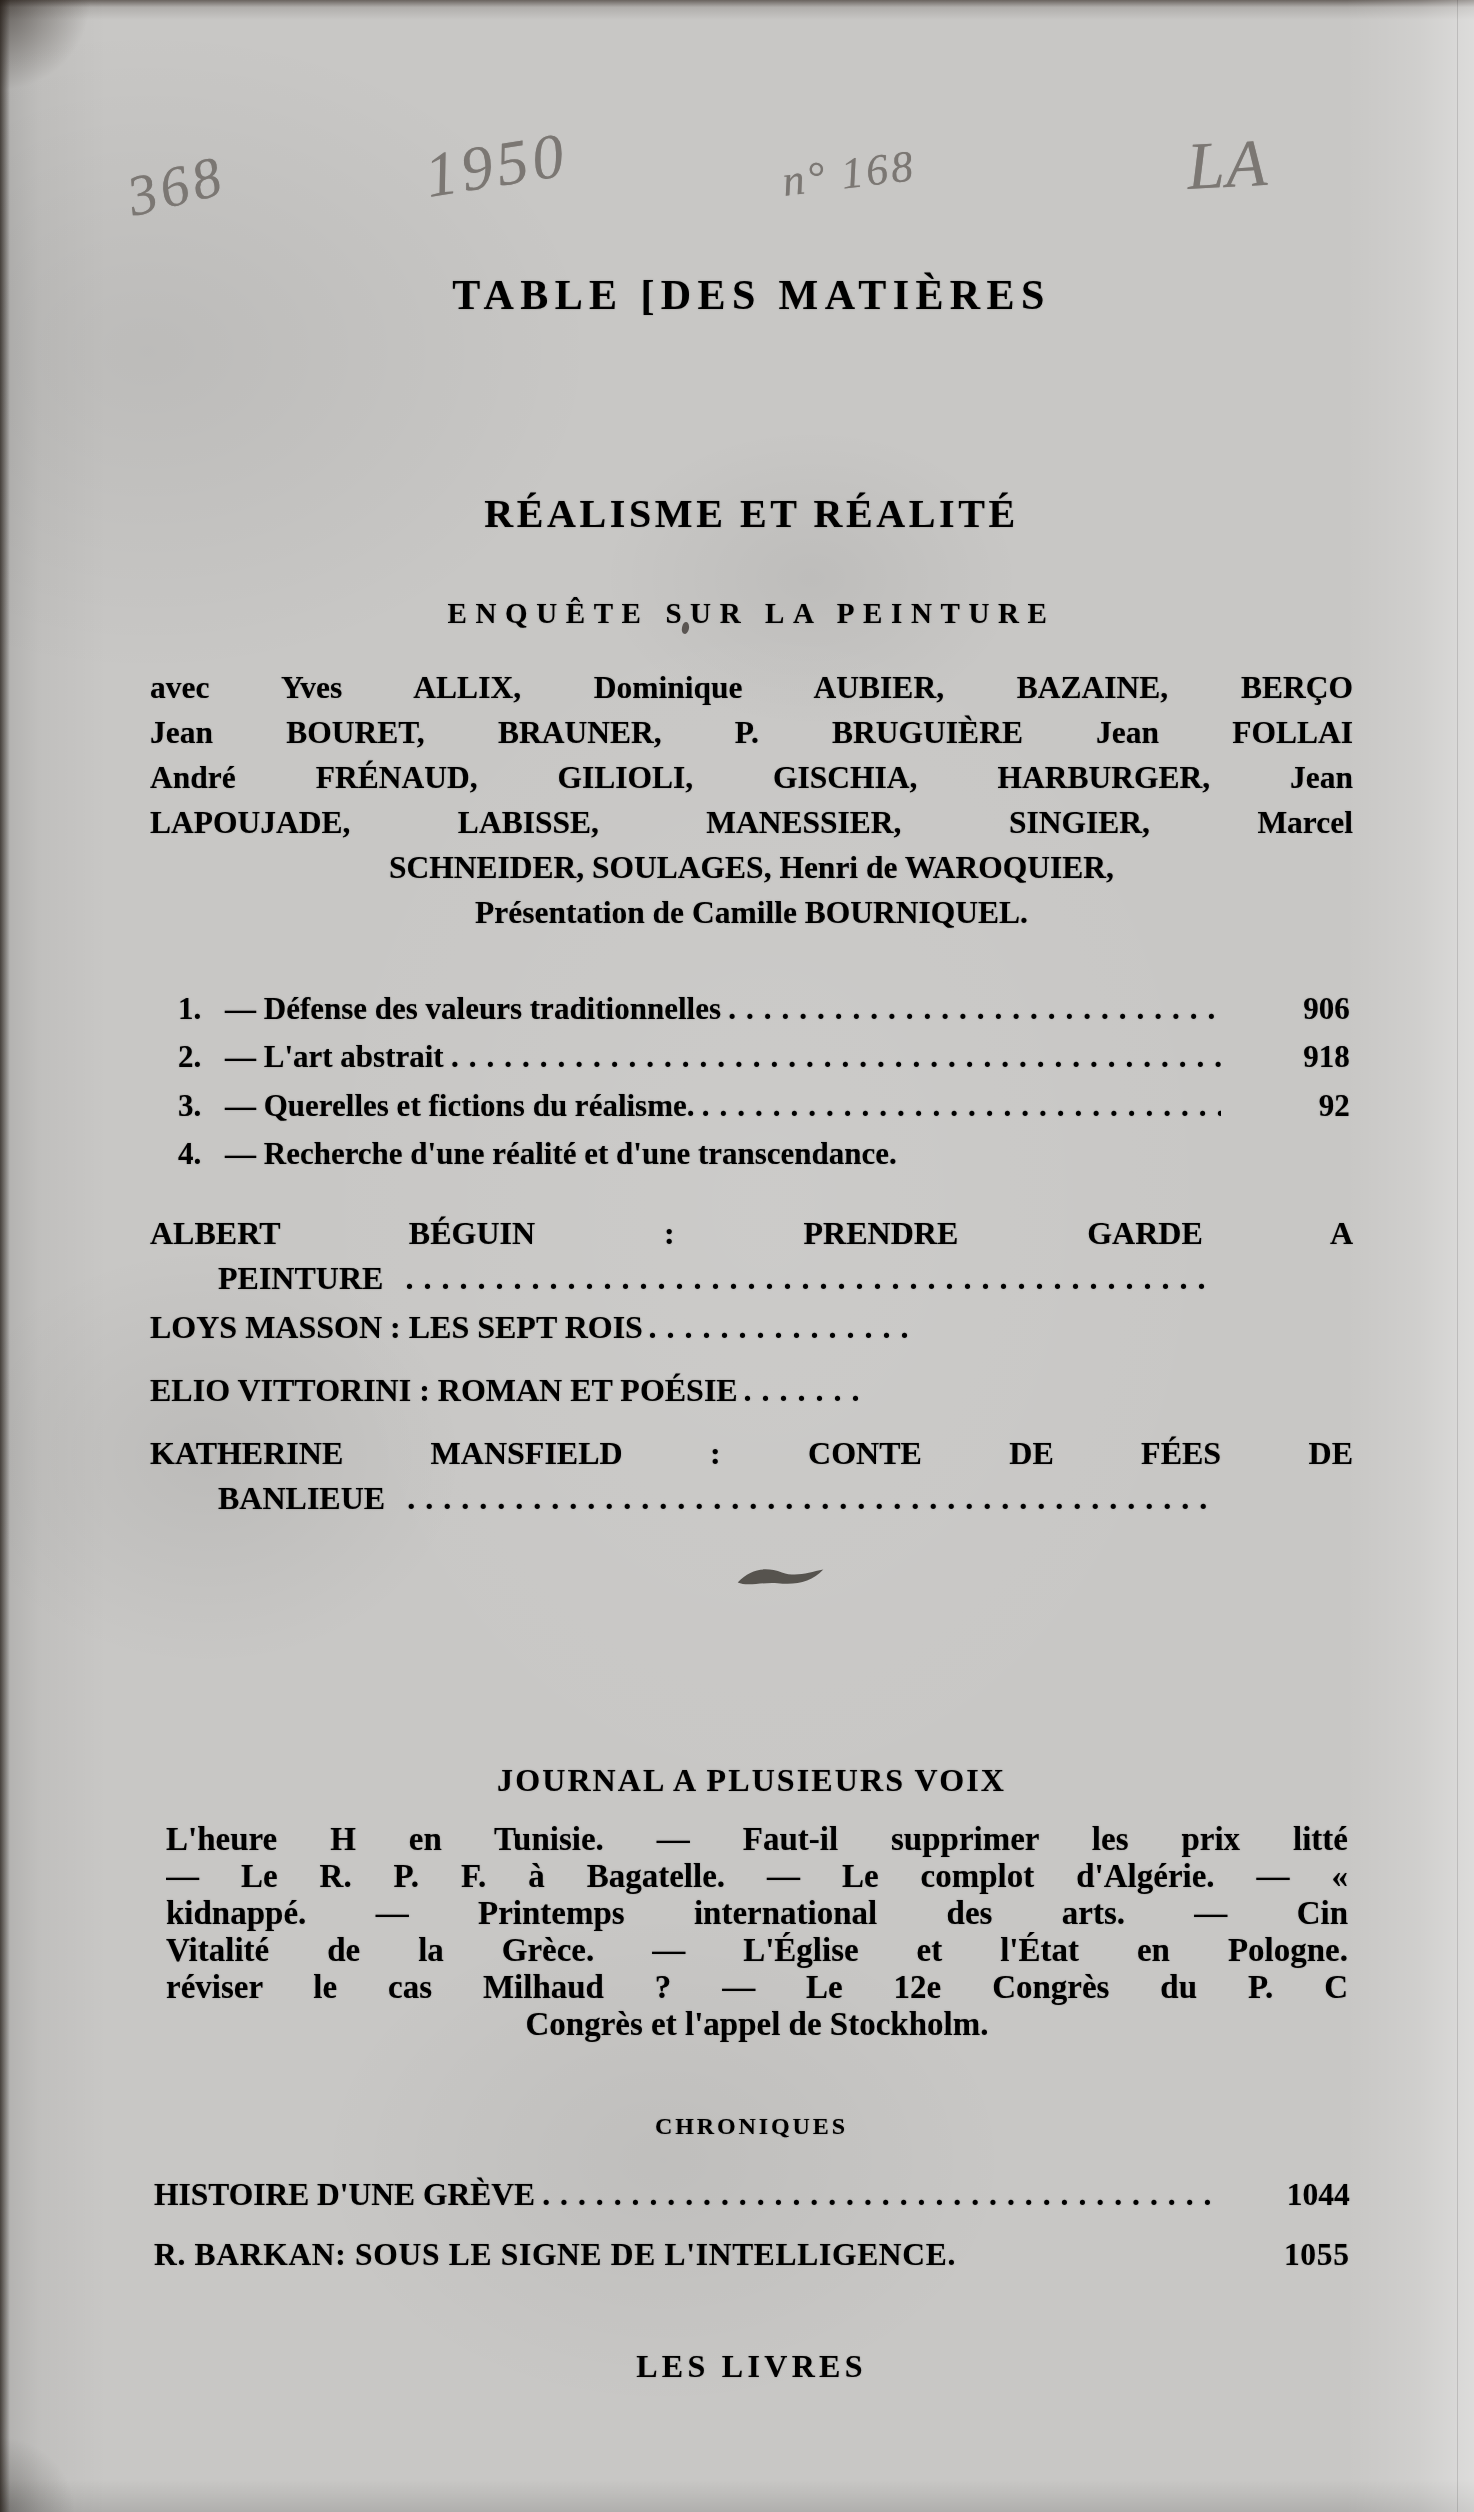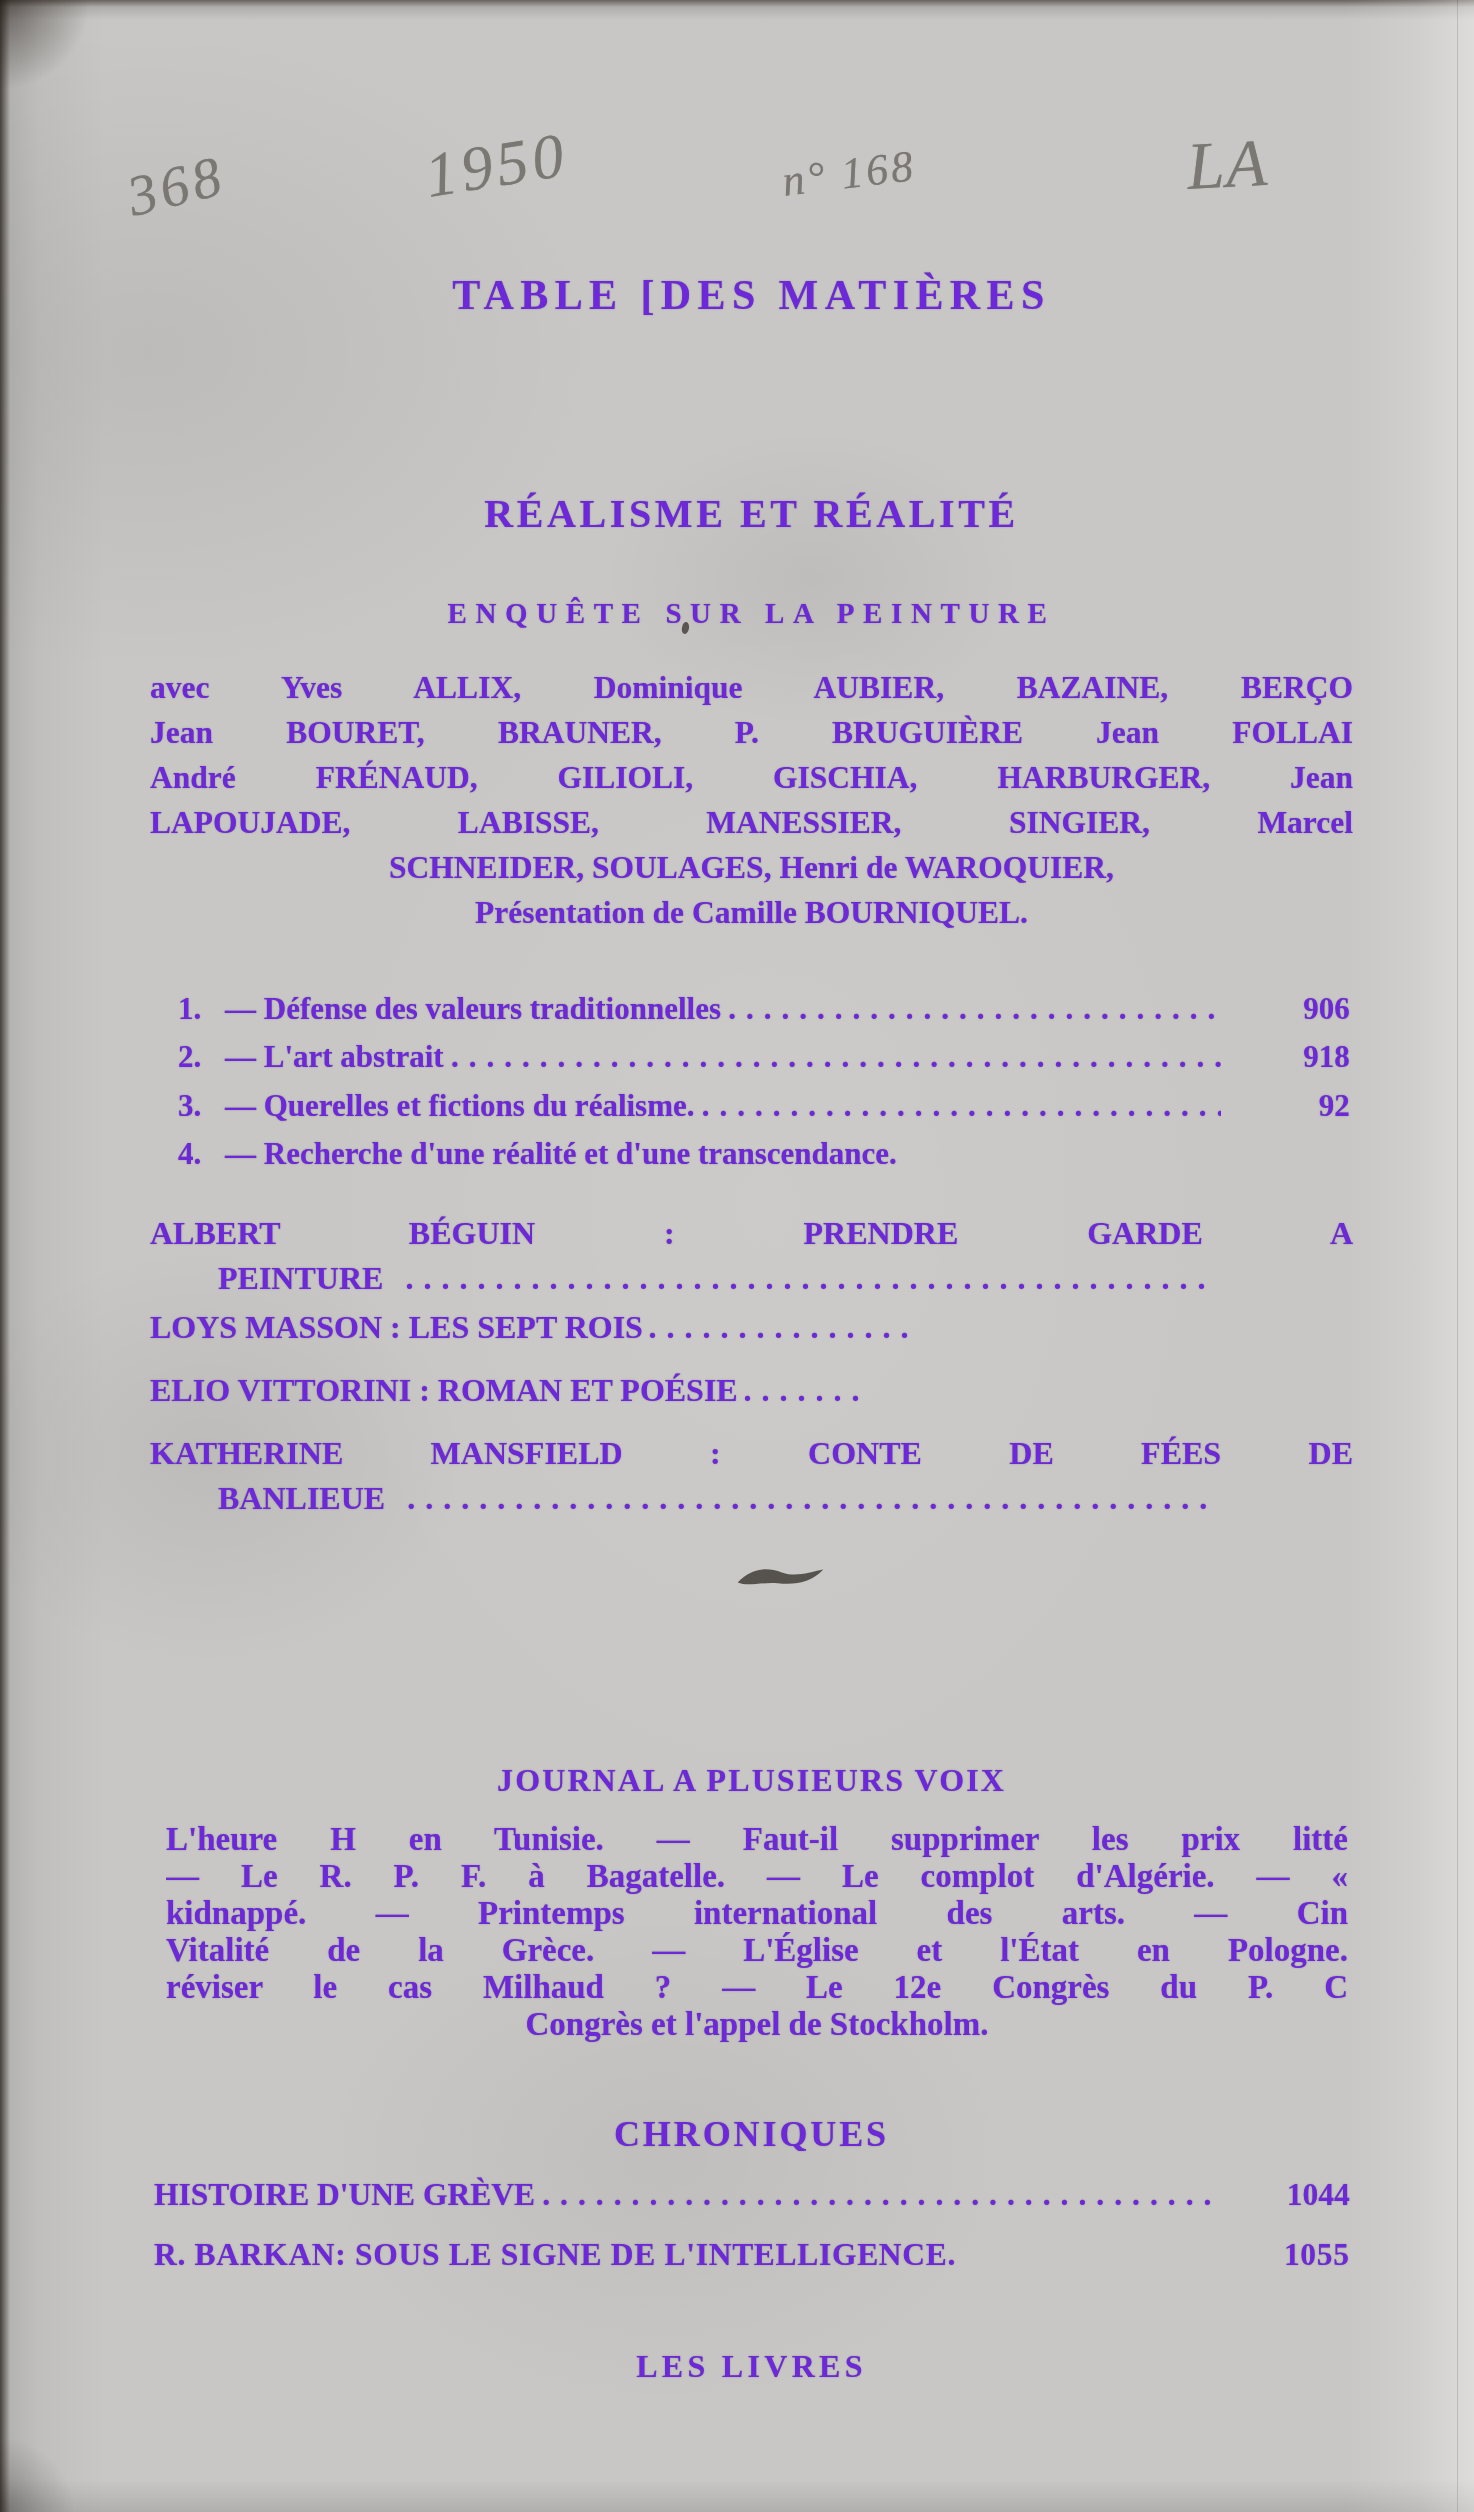--- a/index.html
+++ b/index.html
@@ -23,21 +23,21 @@
       linear-gradient(to right, rgba(0,0,0,0.12) 0px, rgba(0,0,0,0.04) 39px, rgba(0,0,0,0) 107px),
       linear-gradient(to left, rgba(255,255,255,0.38) 0px, rgba(255,255,255,0.14) 57px, rgba(255,255,255,0) 129px),
       linear-gradient(to bottom, rgba(42,32,26,0.6) 0px, rgba(42,32,26,0.15) 7.2px, rgba(42,32,26,0) 20px),
       linear-gradient(to top, rgba(0,0,0,0.12) 0px, rgba(0,0,0,0) 32px);
   }
   #left-edge{position:absolute;left:0;top:0;width:10px;height:100%;
     background:linear-gradient(to right,rgba(35,28,22,0.75),rgba(35,28,22,0));pointer-events:none;}
   #right-line{position:absolute;left:1457px;top:0;width:1.4px;height:100%;
     background:rgba(0,0,0,0.13);pointer-events:none;}
 
-  .ink{color:#6d28d9;text-shadow:0 0 1.4px rgba(62,58,54,0.5);}
+  .ink{color:#000000;text-shadow:0 0 1.4px rgba(62,58,54,0.5);}
   .hw{position:absolute;font-style:italic;font-weight:400;color:#7b7773;
       text-shadow:0 0 0.7px rgba(120,115,110,0.6);white-space:nowrap;}
   .hw-368{left:127px;top:153px;font-size:57px;transform:rotate(-14deg);letter-spacing:4.3px;}
   .hw-1950{left:425px;top:129px;font-size:63px;transform:rotate(-9deg);letter-spacing:4.3px;}
   .hw-n168{left:782px;top:148px;font-size:44px;transform:rotate(-7deg);letter-spacing:2.9px;}
   .hw-la{left:1187px;top:126px;font-size:67px;transform:rotate(-3deg);letter-spacing:1.4px;}
 
   .block{position:absolute;left:150px;width:1203px;}
   .center{text-align:center;}
   .justify{text-align:justify;text-align-last:justify;}
@@ -69,21 +69,21 @@
   .e-mansfield1{top:1435px;}
   .e-mansfield2{top:1480px;left:218px;width:1035px;}
   .e-berger{top:1667px;word-spacing:3.6px;}
 
   .divider{position:absolute;left:732px;top:1561px;width:97px;height:31.5px;}
 
   .journal-h{top:1762px;font-size:32px;font-weight:700;letter-spacing:2.1px;}
   .journal-p{top:1821px;left:166px;width:1182px;font-size:33px;font-weight:700;line-height:37px;}
   .journal-p .jline{height:37px;overflow:hidden;}
 
-  .chroniques-h{top:2113px;font-size:36px;font-weight:700;letter-spacing:2.9px;}
+  .chroniques-h{top:2113px;font-size:24px;font-weight:700;letter-spacing:2.9px;}
   .chron-row{position:absolute;left:154px;width:1200px;display:flex;align-items:baseline;
              font-size:31.5px;font-weight:700;white-space:nowrap;}
   .r-histoire{top:2177px;}
   .r-barkan{top:2237px;letter-spacing:0.7px;}
   .spacer{flex:1;}
   .chron-page{flex:none;width:90px;text-align:right;padding-right:4.3px;}
 
   .livres-h{top:2348px;font-size:32px;font-weight:700;letter-spacing:4.3px;}
 </style>
 </head>

